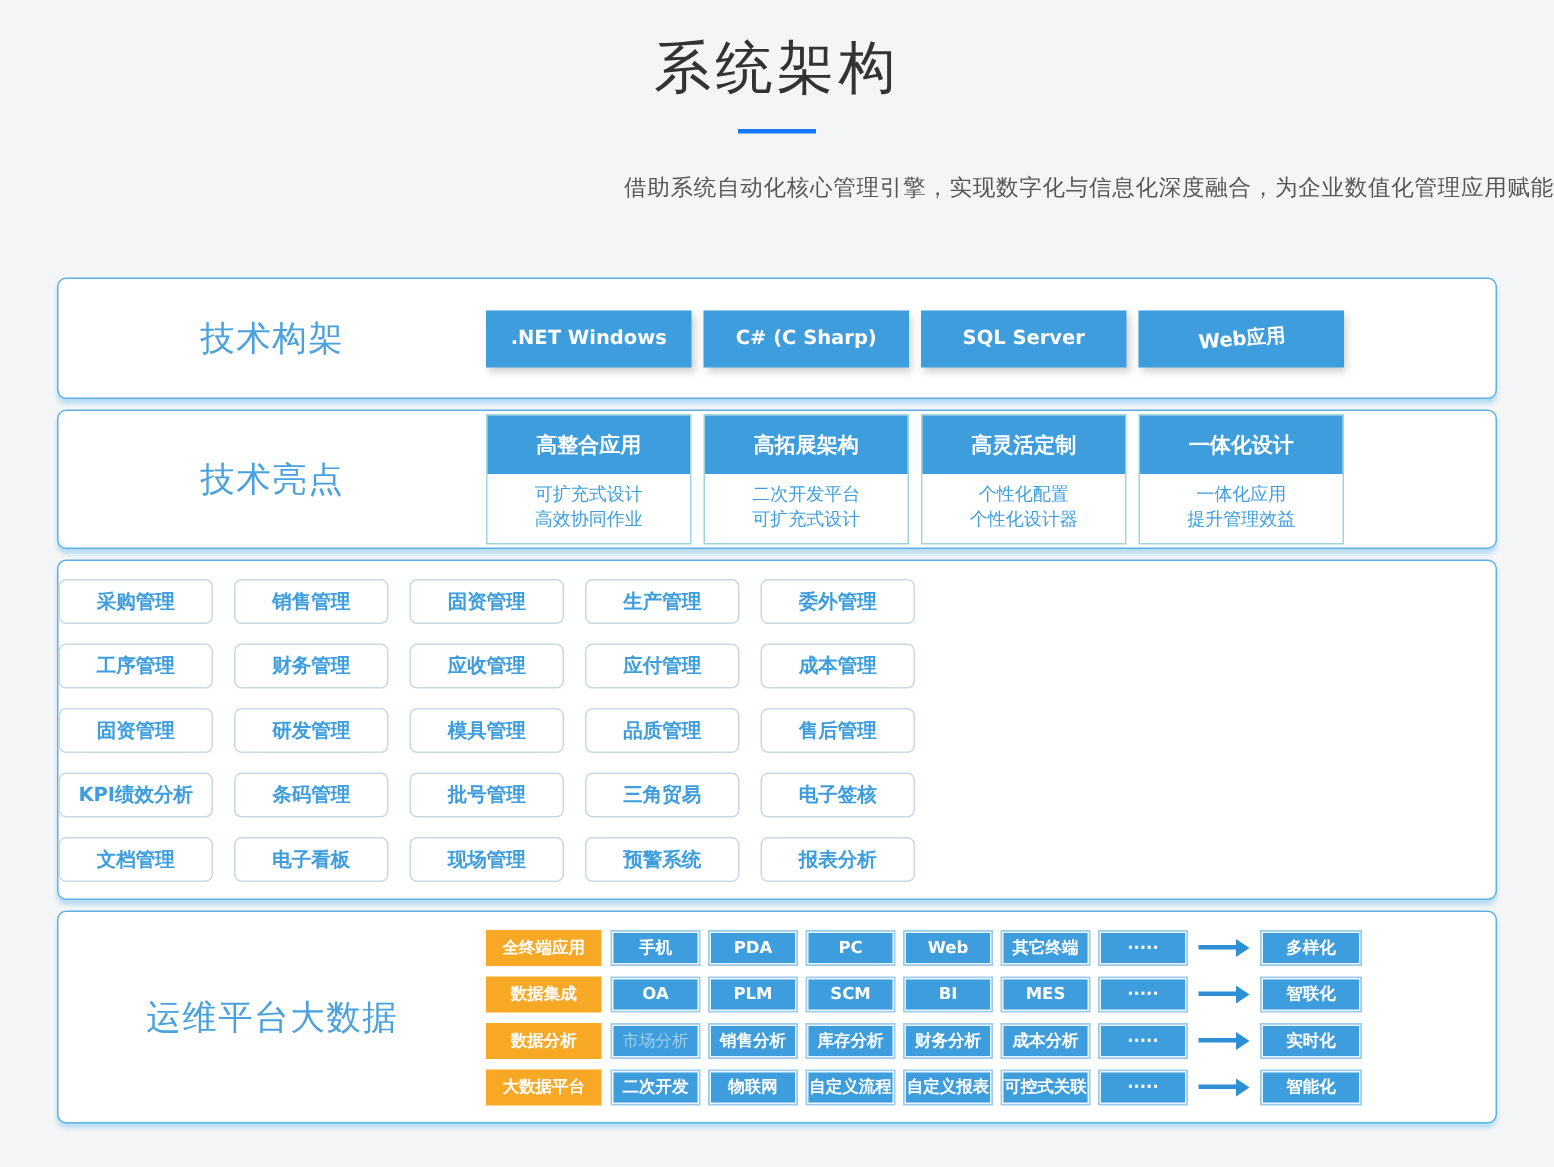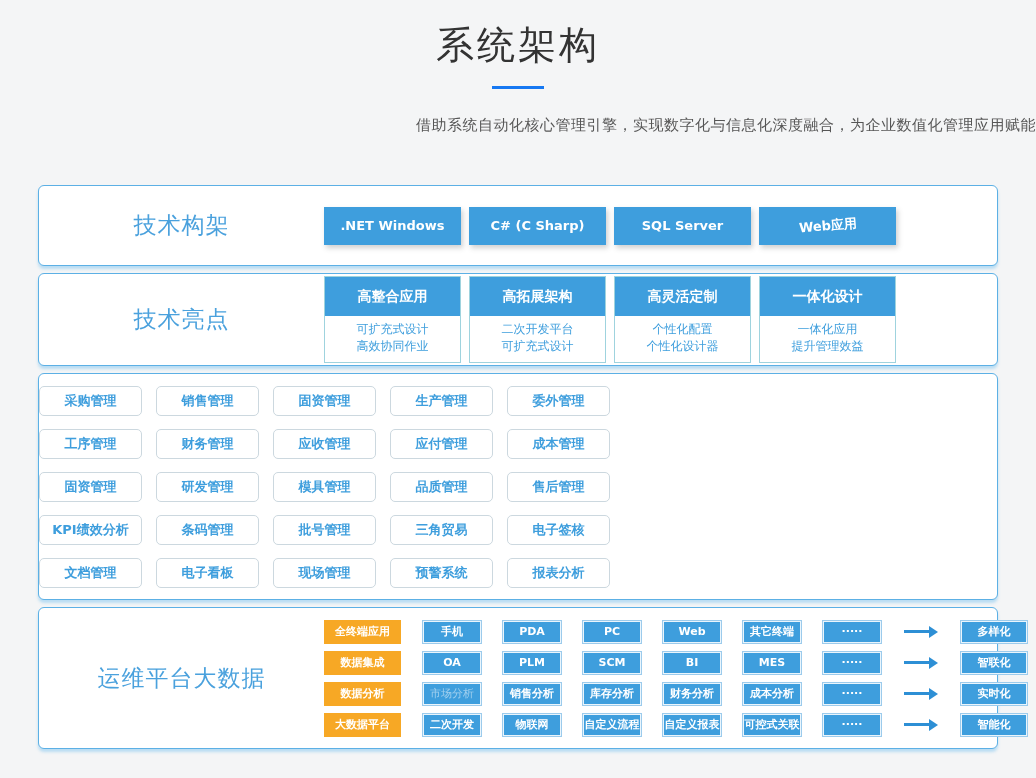--- a/index.html
+++ b/index.html
@@ -46,21 +46,21 @@
   .card-body { padding: 5px 0 7px; text-align: center; font-size: 12px; color: #3e9edd; line-height: 17px; }
   
   .grid { display: grid; grid-template-columns: repeat(5, 103px); gap: 13px 14px; }
   .btn-outline {
     height: 30px; background: #fff; border: 1px solid #ccd8df; border-radius: 5px;
     color: #3e9edd; font-size: 13px; font-weight: bold;
     display: flex; align-items: center; justify-content: center; cursor: pointer;
   }
   
   .bd-rows { display: flex; flex-direction: column; gap: 7px; }
-  .bd-row { display: flex; align-items: center; gap: 22px; }
+  .bd-row { display: flex; align-items: center; gap: 7px; }
   .tag {
     width: 77px; height: 24px; background: #f7a825; color: #fff;
     font-size: 11px; font-weight: bold;
     display: flex; align-items: center; justify-content: center;
   }
   .chip {
     width: 58px; height: 22px; background: #3e9edd; color: #fff;
     font-size: 11px; font-weight: bold;
     border: 1px solid #eaf5fc; outline: 1px solid #9ccbec;
     display: flex; align-items: center; justify-content: center; cursor: pointer;

